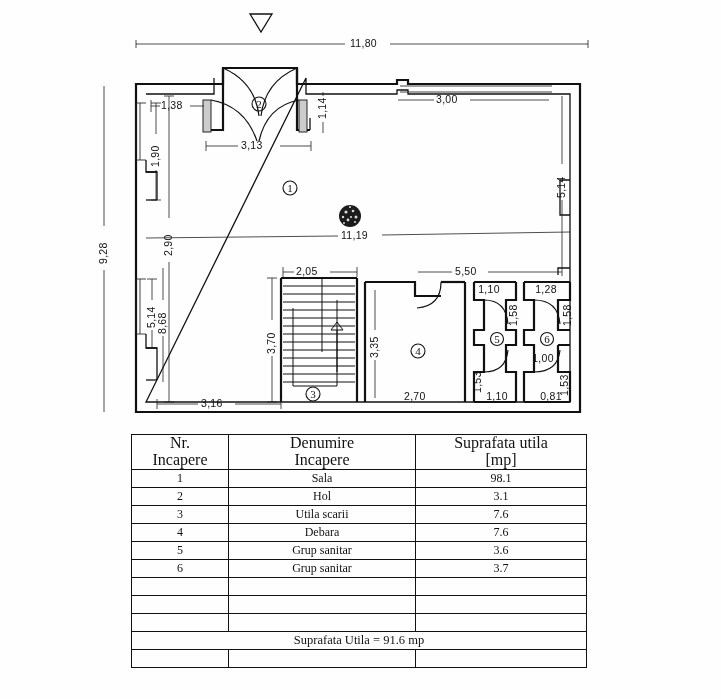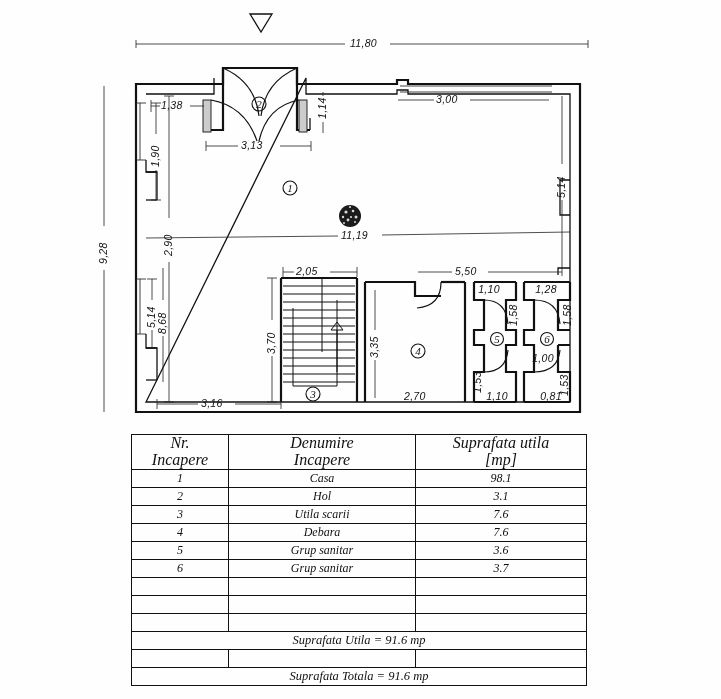--- a/index.html
+++ b/index.html
@@ -13,21 +13,20 @@
     height: 699px;
     position: relative;
     overflow: hidden;
     font-family: "Liberation Serif", serif;
     color: #1a1a1a;
   }
   #sheet {
     position: absolute;
     inset: 0;
     background: #fefefe;
-    font-style: italic;
   }
   
   #plan-wrap {
     position: absolute;
     left: 0; top: 0;
     width: 721px;
     height: 432px;
   }
   #plan-svg { display: block; }
   .wall      { fill: none; stroke: #111; stroke-width: 2.2; }
@@ -393,21 +392,21 @@
           </th>
           <th class="col-area">
             <span class="hdr-l1">Suprafata utila</span>
             <span class="hdr-l2">[mp]</span>
           </th>
         </tr>
       </thead>
       <tbody>
         <tr>
           <td>1</td>
-          <td>Casa</td>
+          <td>Sala</td>
           <td>98.1</td>
         </tr>
         <tr>
           <td>2</td>
           <td>Hol</td>
           <td>3.1</td>
         </tr>
         <tr>
           <td>3</td>
           <td>Utila scarii</td>
@@ -444,20 +443,17 @@
           <td></td>
         </tr>
         <tr class="sumrow">
           <td colspan="3">Suprafata Utila = 91.6  mp</td>
         </tr>
         <tr class="blankrow">
           <td></td>
           <td></td>
           <td></td>
         </tr>
-        <tr class="sumrow">
-          <td colspan="3">Suprafata Totala = 91.6 mp</td>
-        </tr>
       </tbody>
     </table>
   </div>
 
 </div>
 
 </body></html>

